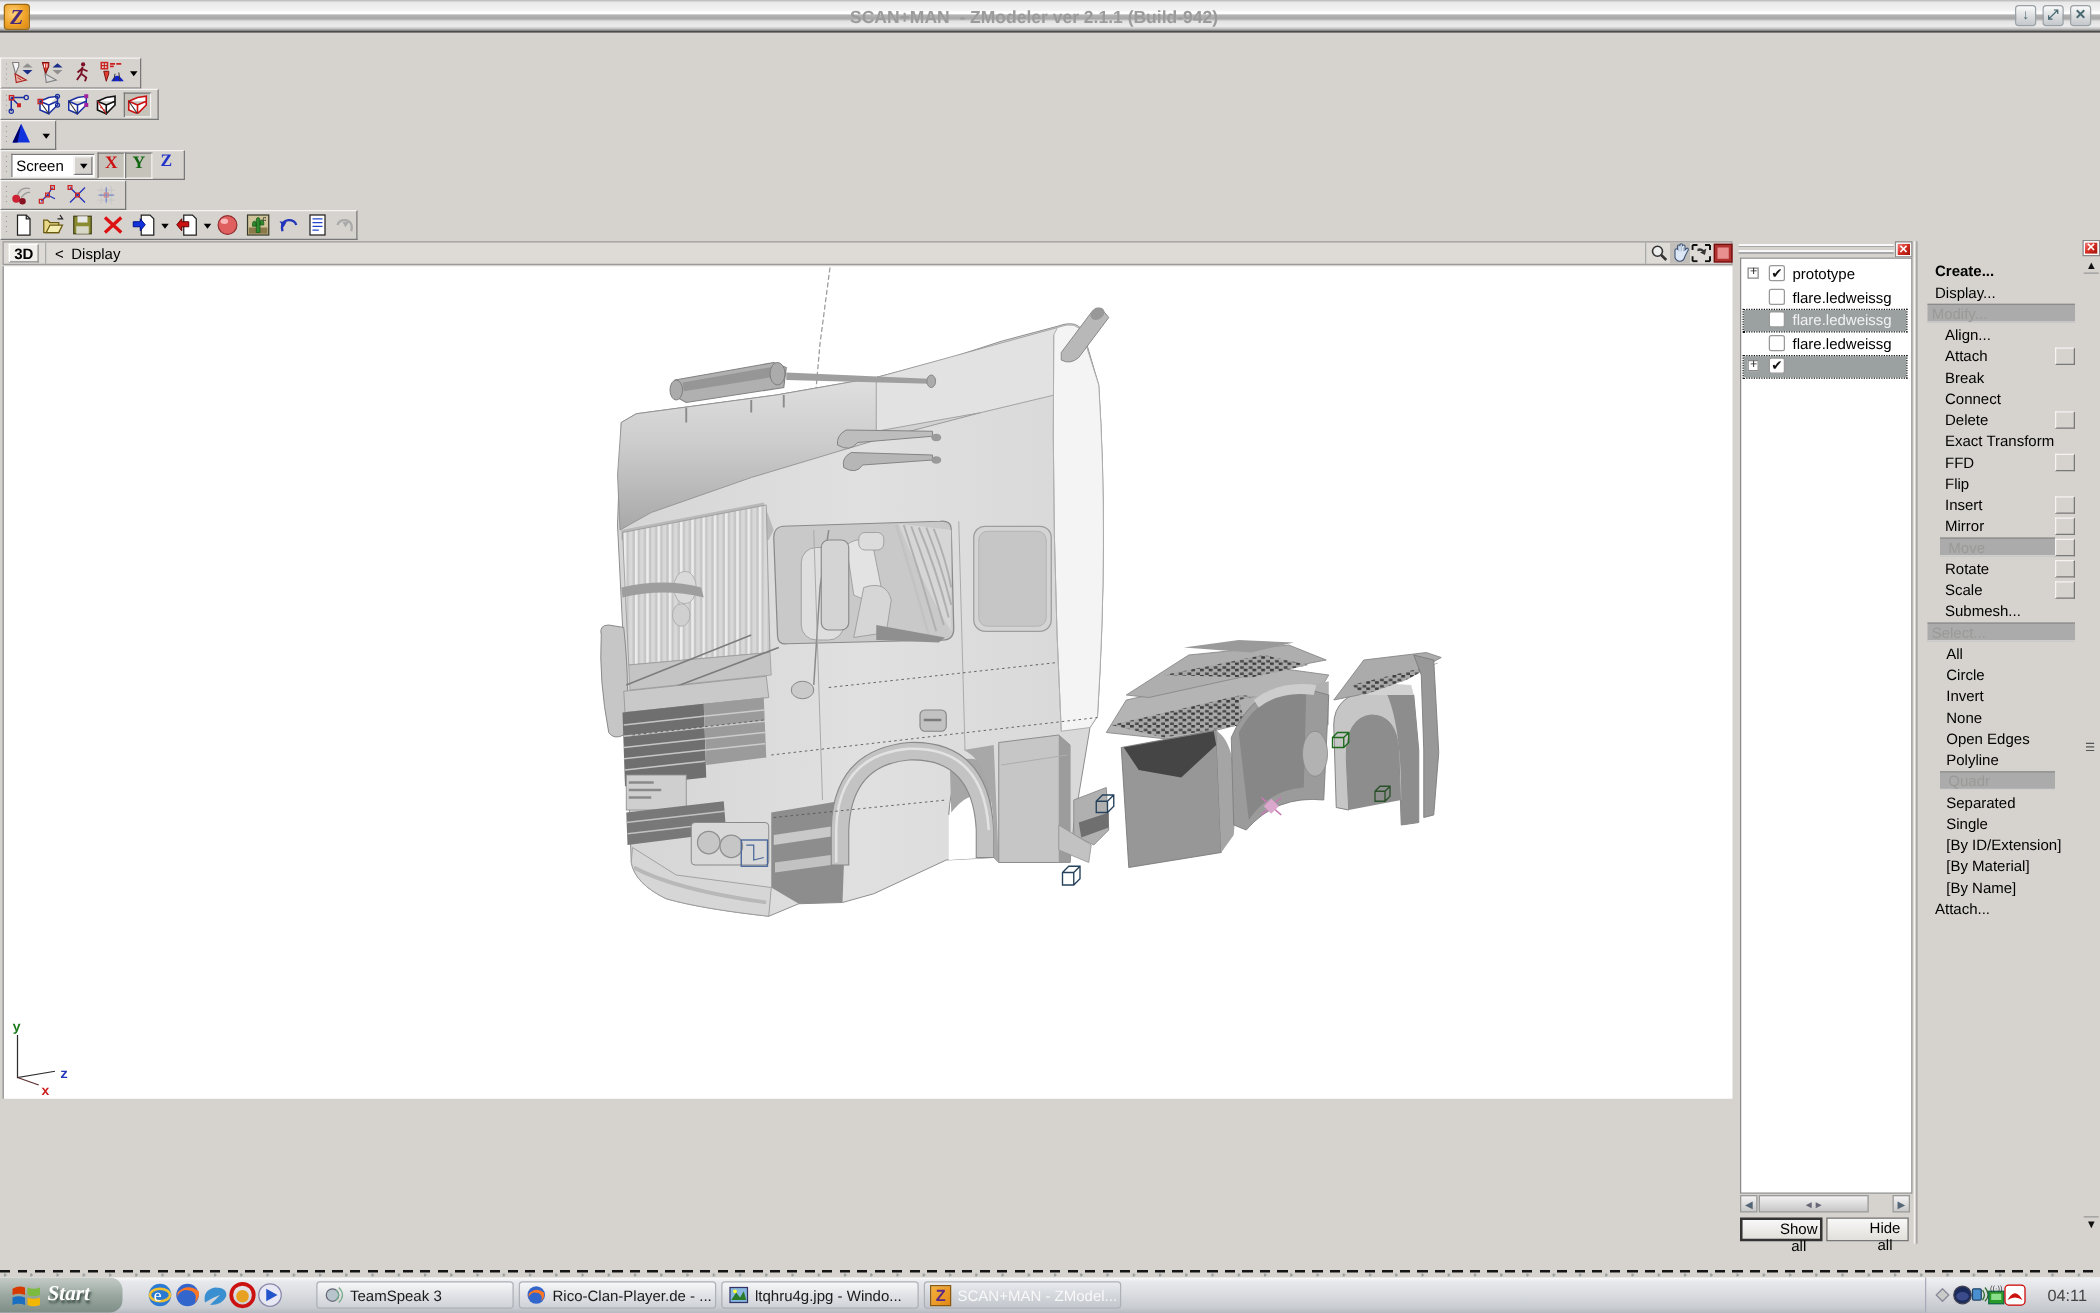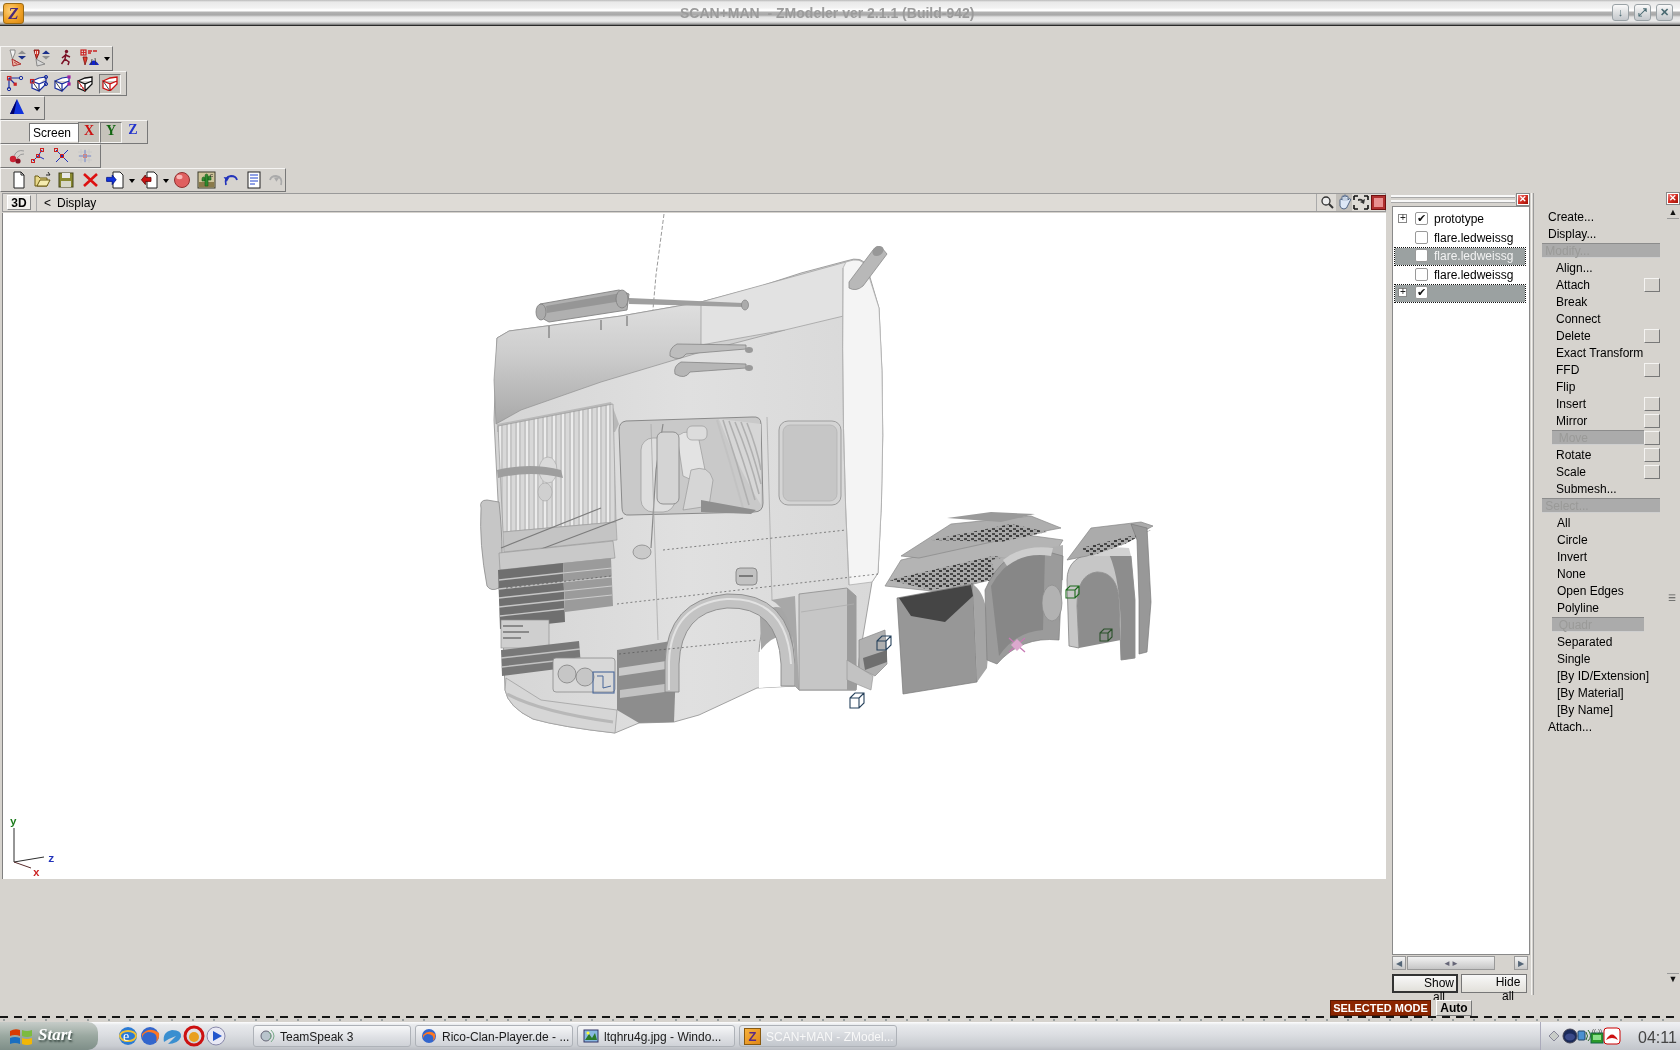--- a/index.html
+++ b/index.html
@@ -182,21 +182,21 @@
     <div class="tbtn" style="left:7px;top:1px">
       <svg width="20" height="19" viewBox="0 0 20 19">
         <path d="M9 1 L16 16 L2 16 Z" fill="#1133dd"></path>
         <path d="M9 1 L2 16 L6 16 Z" fill="#000066"></path>
       </svg></div>
     <div class="darr" style="left:33px;top:10px"></div>
   </div>
 
   <div class="tbrow abs" style="left:0;top:120px;width:148px;height:24px">
       <div class="grip"></div>
-    <div class="abs" style="left:8px;top:2px;width:67px;height:19px;background:#fff;border:1px solid;border-color:#787878 #f5f4f2 #f5f4f2 #787878;margin-left:20px;">
+    <div class="abs" style="left:8px;top:2px;width:67px;height:19px;background:#fff;border:1px solid;border-color:#787878 #f5f4f2 #f5f4f2 #787878;">
       <span style="position:absolute;left:3px;top:2px;font-size:12px">Screen</span>
       <span style="position:absolute;right:1px;top:1px;width:15px;height:15px;background:#d6d3ce;border:1px solid;border-color:#f5f4f2 #787878 #787878 #f5f4f2;"></span>
       <span class="darr" style="right:5px;top:7px;position:absolute"></span>
     </div>
     <div class="tbtn pressed" style="left:77px;top:1px;height:21px;text-align:center;font-weight:bold;font-size:14px;color:#cc1111;font-family:'Liberation Serif',serif">X</div>
     <div class="tbtn pressed" style="left:99px;top:1px;height:21px;text-align:center;font-weight:bold;font-size:14px;color:#116611;font-family:'Liberation Serif',serif">Y</div>
     <div class="tbtn" style="left:121px;top:1px;height:21px;text-align:center;font-weight:bold;font-size:14px;color:#2233cc;font-family:'Liberation Serif',serif">Z</div>
   </div>
 
   <div class="tbrow abs" style="left:0;top:144px;width:101px;height:24px">
@@ -550,21 +550,21 @@
   </div>
 
   <div class="abs" style="left:1531px;top:193px;width:3px;height:802px;background:#d6d3ce;border-left:1px solid #f5f4f2;border-right:1px solid #9a9a9a;"></div>
   <div id="cmdpanel" class="abs">
     <div class="redx" style="left:133px;top:0px;"></div>
     <div style="position:absolute;left:132px;top:2px;width:13px;height:790px;">
       <span style="position:absolute;left:1px;top:12px;width:12px;height:12px;font-size:9px;color:#111;text-align:center;line-height:11px;border-bottom:1px solid #999;">▲</span>
       <span style="position:absolute;left:1px;top:778px;width:12px;height:12px;font-size:9px;color:#111;text-align:center;line-height:11px;border-top:1px solid #999;">▼</span>
       <span style="position:absolute;left:2px;top:398px;font-size:9px;color:#555;">☰</span>
     </div>
-    <div class="cmditem" style="top:16px;left:14px;">Create...</div>
+    <div class="cmditem" style="top:16px;left:14px;font-weight:bold;">Create...</div>
     <div class="cmditem" style="top:33px;left:14px;">Display...</div>
     <div class="cmdbar" style="top:50px;">&nbsp;Modify...</div>
     <div class="cmditem" style="top:67px;left:22px;">Align...</div>
     <div class="cmditem" style="top:84px;left:22px;">Attach</div>
       <div class="cmdsq" style="top:85px;"></div>
     <div class="cmditem" style="top:101px;left:22px;">Break</div>
     <div class="cmditem" style="top:118px;left:22px;">Connect</div>
     <div class="cmditem" style="top:135px;left:22px;">Delete</div>
       <div class="cmdsq" style="top:136px;"></div>
     <div class="cmditem" style="top:152px;left:22px;">Exact Transform</div>
@@ -591,24 +591,20 @@
     <div class="cmditem" style="top:407px;left:23px;">Polyline</div>
     <div class="cmdbar" style="top:424px;left:18px;width:92px;">&nbsp;&nbsp;Quadr</div>
     <div class="cmditem" style="top:441px;left:23px;">Separated</div>
     <div class="cmditem" style="top:458px;left:23px;">Single</div>
     <div class="cmditem" style="top:475px;left:23px;">[By ID/Extension]</div>
     <div class="cmditem" style="top:492px;left:23px;">[By Material]</div>
     <div class="cmditem" style="top:509px;left:23px;">[By Name]</div>
     <div class="cmditem" style="top:526px;left:14px;">Attach...</div>
   </div>
 
-  <div id="statusrow" class="abs">
-    <span style="position:absolute;left:1330px;top:0px;width:101px;height:16px;background:#8b2500;border:1px solid #5a1800;color:#fff;font-weight:bold;font-size:11px;text-align:center;line-height:15px;">SELECTED MODE</span>
-    <span style="position:absolute;left:1436px;top:0px;width:36px;height:16px;background:#d6d3ce;border:1px solid;border-color:#fff #777 #777 #fff;color:#000;font-weight:bold;font-size:12px;text-align:center;line-height:15px;">Auto</span>
-  </div>
 
   <div class="abs" style="left:0;top:1016px;width:1680px;height:2px;background:repeating-linear-gradient(to right,#151515 0 8px,transparent 8px 14px);"></div>
   <div class="abs" style="left:0;top:1018px;width:1680px;height:4px;background-image:radial-gradient(circle 2px at 4px 2px,#9aa0a0 60%,transparent 61%);background-size:21px 4px;"></div>
 
   <div id="taskbar" class="abs">
 
     <div style="position:absolute;left:0;top:0;width:98px;height:28px;background:linear-gradient(to bottom,#c6ccc8 0%,#9aa8a0 50%,#7e8e88 100%);border-radius:0 10px 10px 0;">
       <svg width="26" height="26" style="position:absolute;left:8px;top:1px" viewBox="0 0 26 26">
         <path d="M2 8 Q7 5 12 7 L12 13 Q7 11 2 13 Z" fill="#d83b01"></path>
         <path d="M14 7 Q19 9 24 7 L24 13 Q19 15 14 13 Z" fill="#7cbb3f"></path>
@@ -680,17 +676,17 @@
         </svg>
       <svg width="18" height="18" style="position:absolute;left:47px;top:5px" viewBox="0 0 18 18">
           <rect x="3" y="6" width="12" height="10" fill="#2a9a2a" stroke="#164"></rect>
           <rect x="5" y="8" width="8" height="5" fill="#8ae08a"></rect>
           <text x="4" y="6" font-size="6" fill="#333">((·))</text>
         </svg>
       <svg width="18" height="18" style="position:absolute;left:62px;top:5px" viewBox="0 0 18 18">
           <rect x="1" y="1" width="16" height="16" rx="3" fill="#fff" stroke="#c00"></rect>
           <path d="M3 13 Q9 2 15 13 Q9 9 3 13Z" fill="#cc1111"></path>
         </svg>
-      <span style="position:absolute;left:97px;top:7px;font-size:16px;color:#444;">04:11</span>
+      <span style="position:absolute;left:97px;top:7px;font-size:13px;color:#444;">04:11</span>
     </div>
   </div>
 
 </div>
 
 </body></html>

